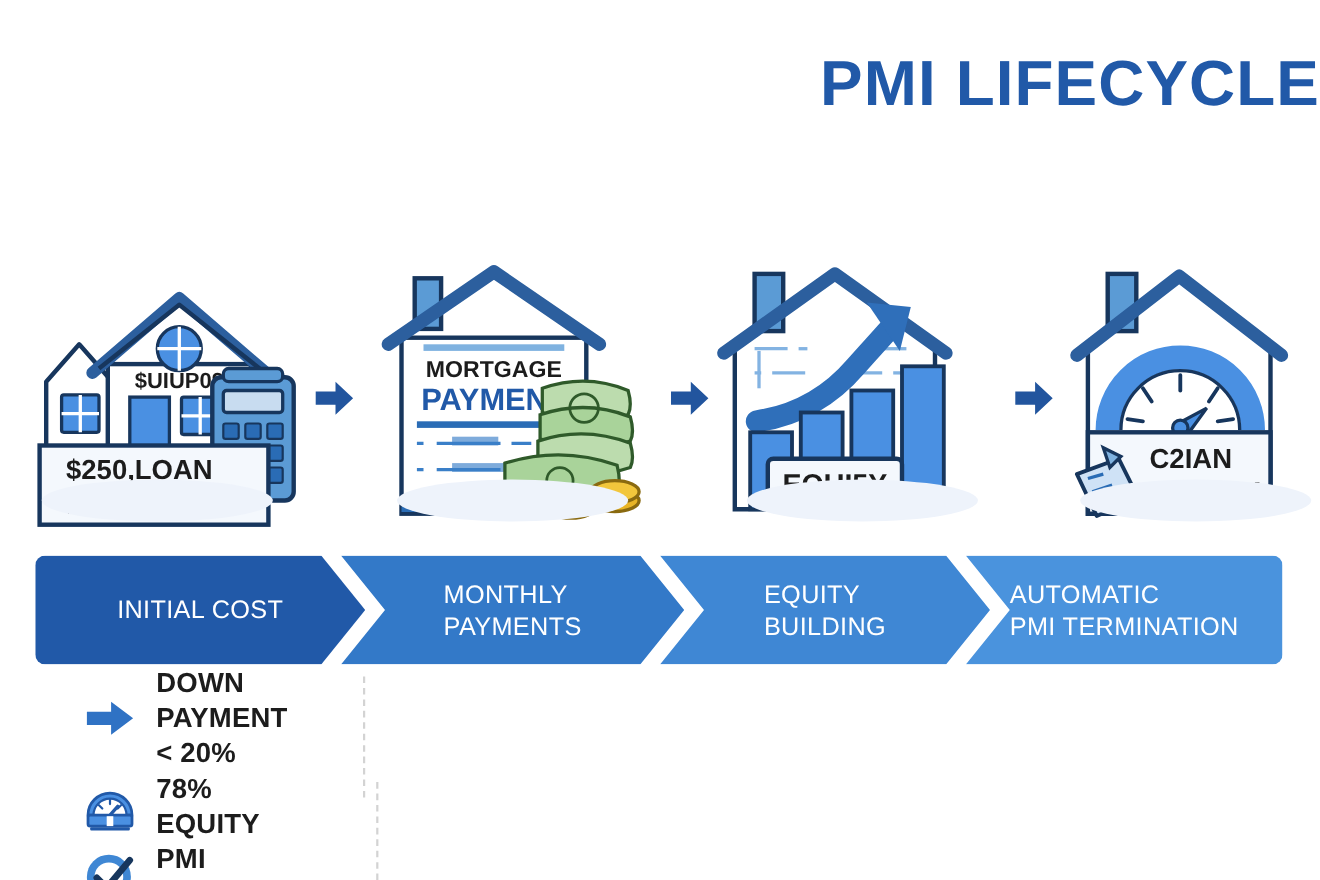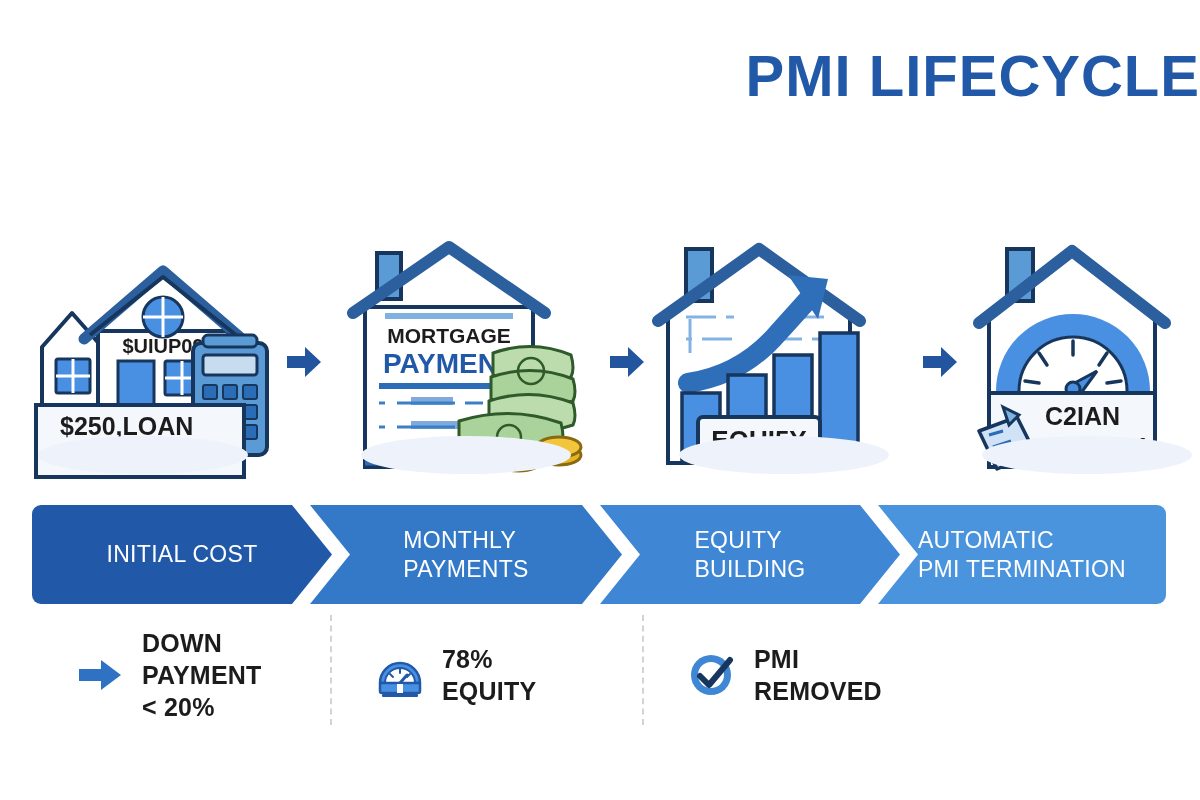--- a/index.html
+++ b/index.html
@@ -67,21 +67,21 @@
     clip-path: polygon(0 0, 100% 0, 100% 100%, 0 100%, 40px 50%);
     border-radius: 0 9px 9px 0; }
   .chev-gap {
     position:absolute; top:0; left:-22px; width: 22px; height: 92px;
     background:#fff; z-index:1;
   }
 
   
   .detail-row {
     position: absolute; top: 605px; left: 32px;
-    width: 1136px; height: 140px; display: flex;
+    width: 1136px; height: 140px; display: flex; flex-direction: column;
   }
   .detail-cell {
     position: relative; display: flex; align-items: center; gap: 16px;
     padding-left: 42px;
   }
   .detail-cell:nth-child(1) { width: 300px; }
   .detail-cell:nth-child(2) { width: 312px; }
   .detail-cell:nth-child(3) { width: 300px; }
   .detail-cell:nth-child(4) { width: 224px; padding-left: 30px;}
   .detail-cell .divider {

